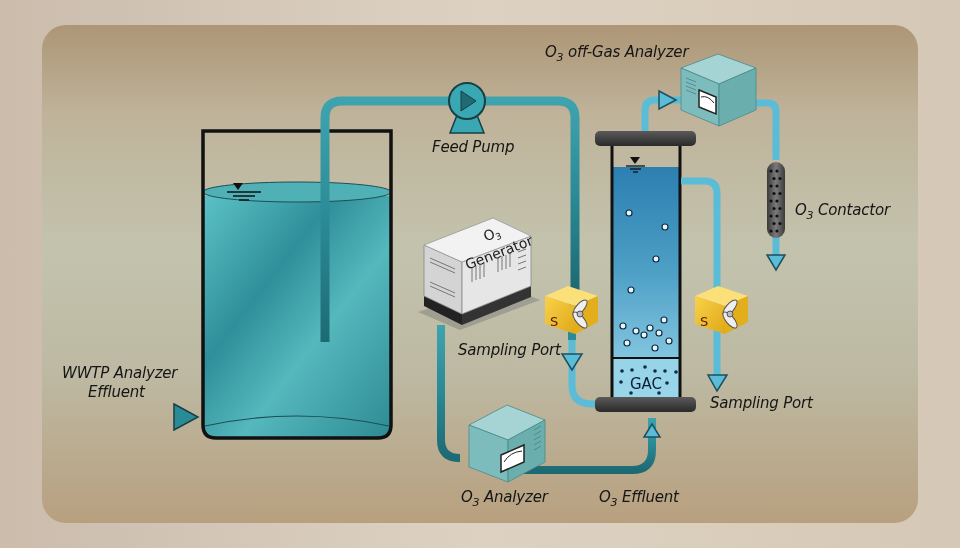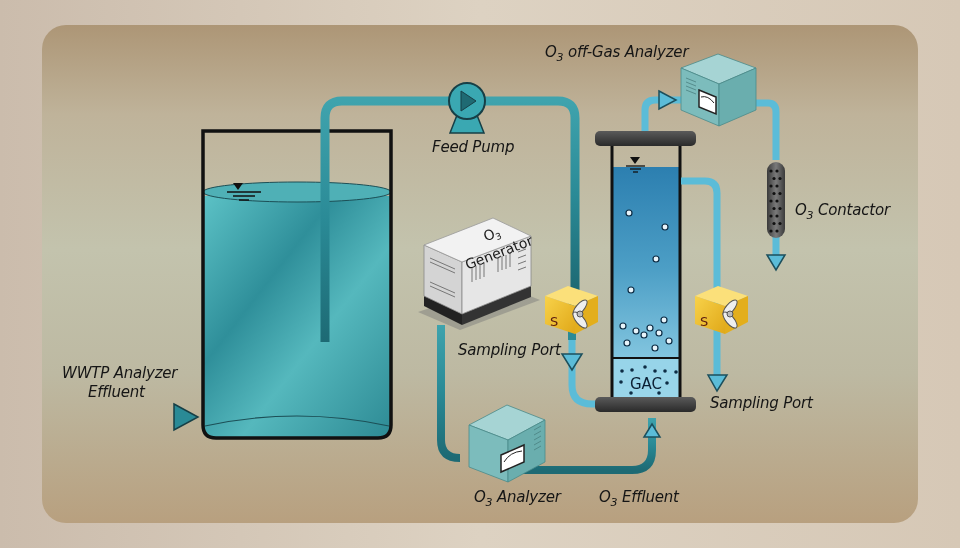--- a/index.html
+++ b/index.html
@@ -279,19 +279,19 @@
 <div class="lbl" style="left:710px; top:394px;">Sampling Port</div>
 
 <div class="lbl" style="left:545px; top:43px;">
   <span>O</span><sub>3</sub><span> off-Gas Analyzer</span>
 </div>
 
 <div class="lbl" style="left:795px; top:201px;">
   <span>O</span><sub>3</sub><span> Contactor</span>
 </div>
 
-<div class="lbl" style="left:474px; top:488px;">
+<div class="lbl" style="left:461px; top:488px;">
   <span>O</span><sub>3</sub><span> Analyzer</span>
 </div>
 
 <div class="lbl" style="left:599px; top:488px;">
   <span>O</span><sub>3</sub><span> Effluent</span>
 </div>
 
 </body></html>

